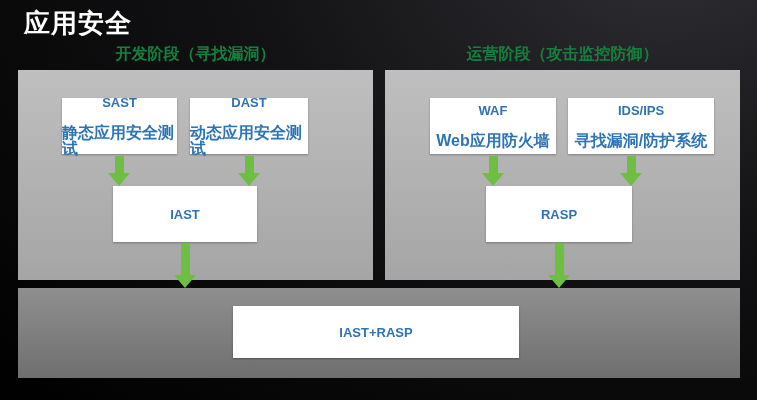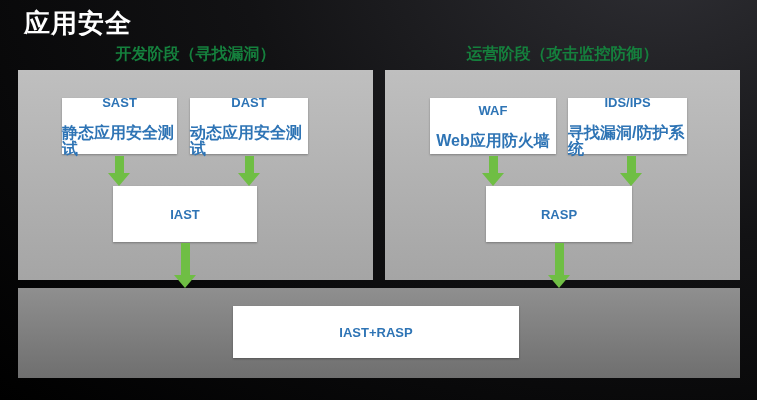--- a/index.html
+++ b/index.html
@@ -73,21 +73,21 @@
 
 <div class="node" style="left:113px; top:186px; width:144px; height:56px;">
   <div class="t">IAST</div>
 </div>
 
 <div class="node" style="left:430px; top:98px; width:126px; height:56px;">
   <div class="t">WAF</div>
   <div class="s">Web应用防火墙</div>
 </div>
 
-<div class="node" style="left:568px; top:98px; width:119px; height:56px;">
+<div class="node" style="left:568px; top:98px; width:146px; height:56px;">
   <div class="t">IDS/IPS</div>
   <div class="s">寻找漏洞/防护系统</div>
 </div>
 
 <div class="node" style="left:486px; top:186px; width:146px; height:56px;">
   <div class="t">RASP</div>
 </div>
 
 <div class="node" style="left:233px; top:306px; width:286px; height:52px;">
   <div class="t">IAST+RASP</div>

